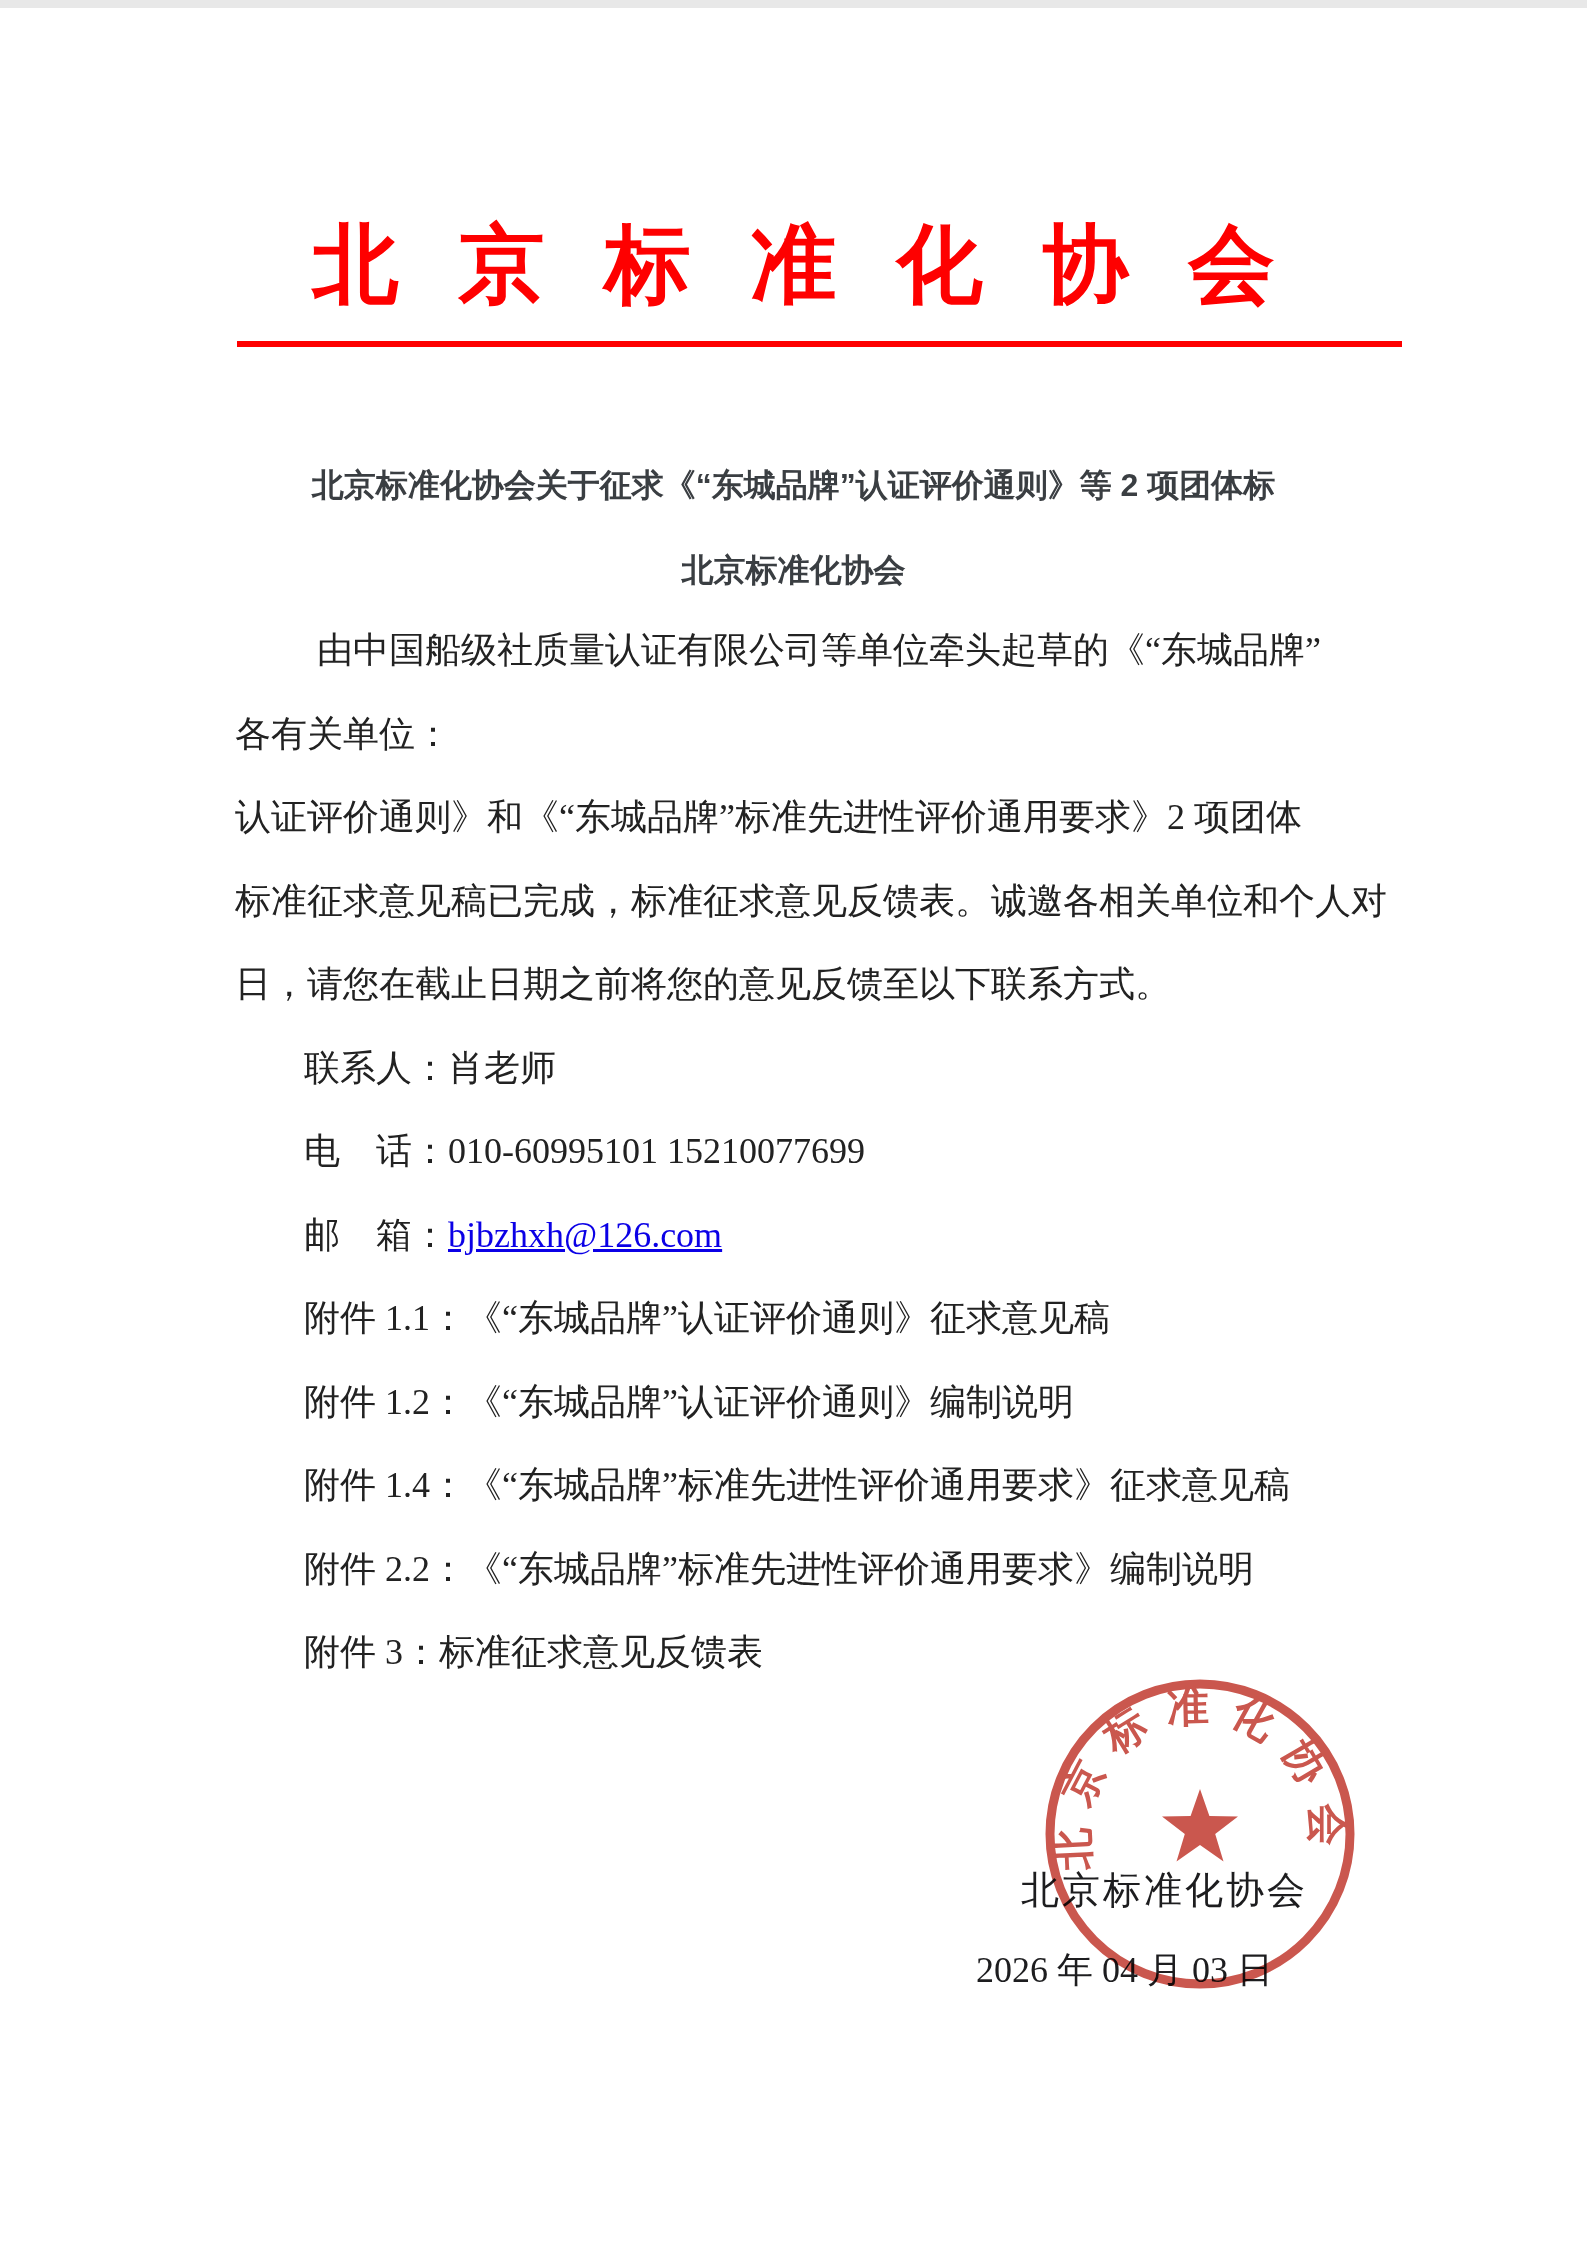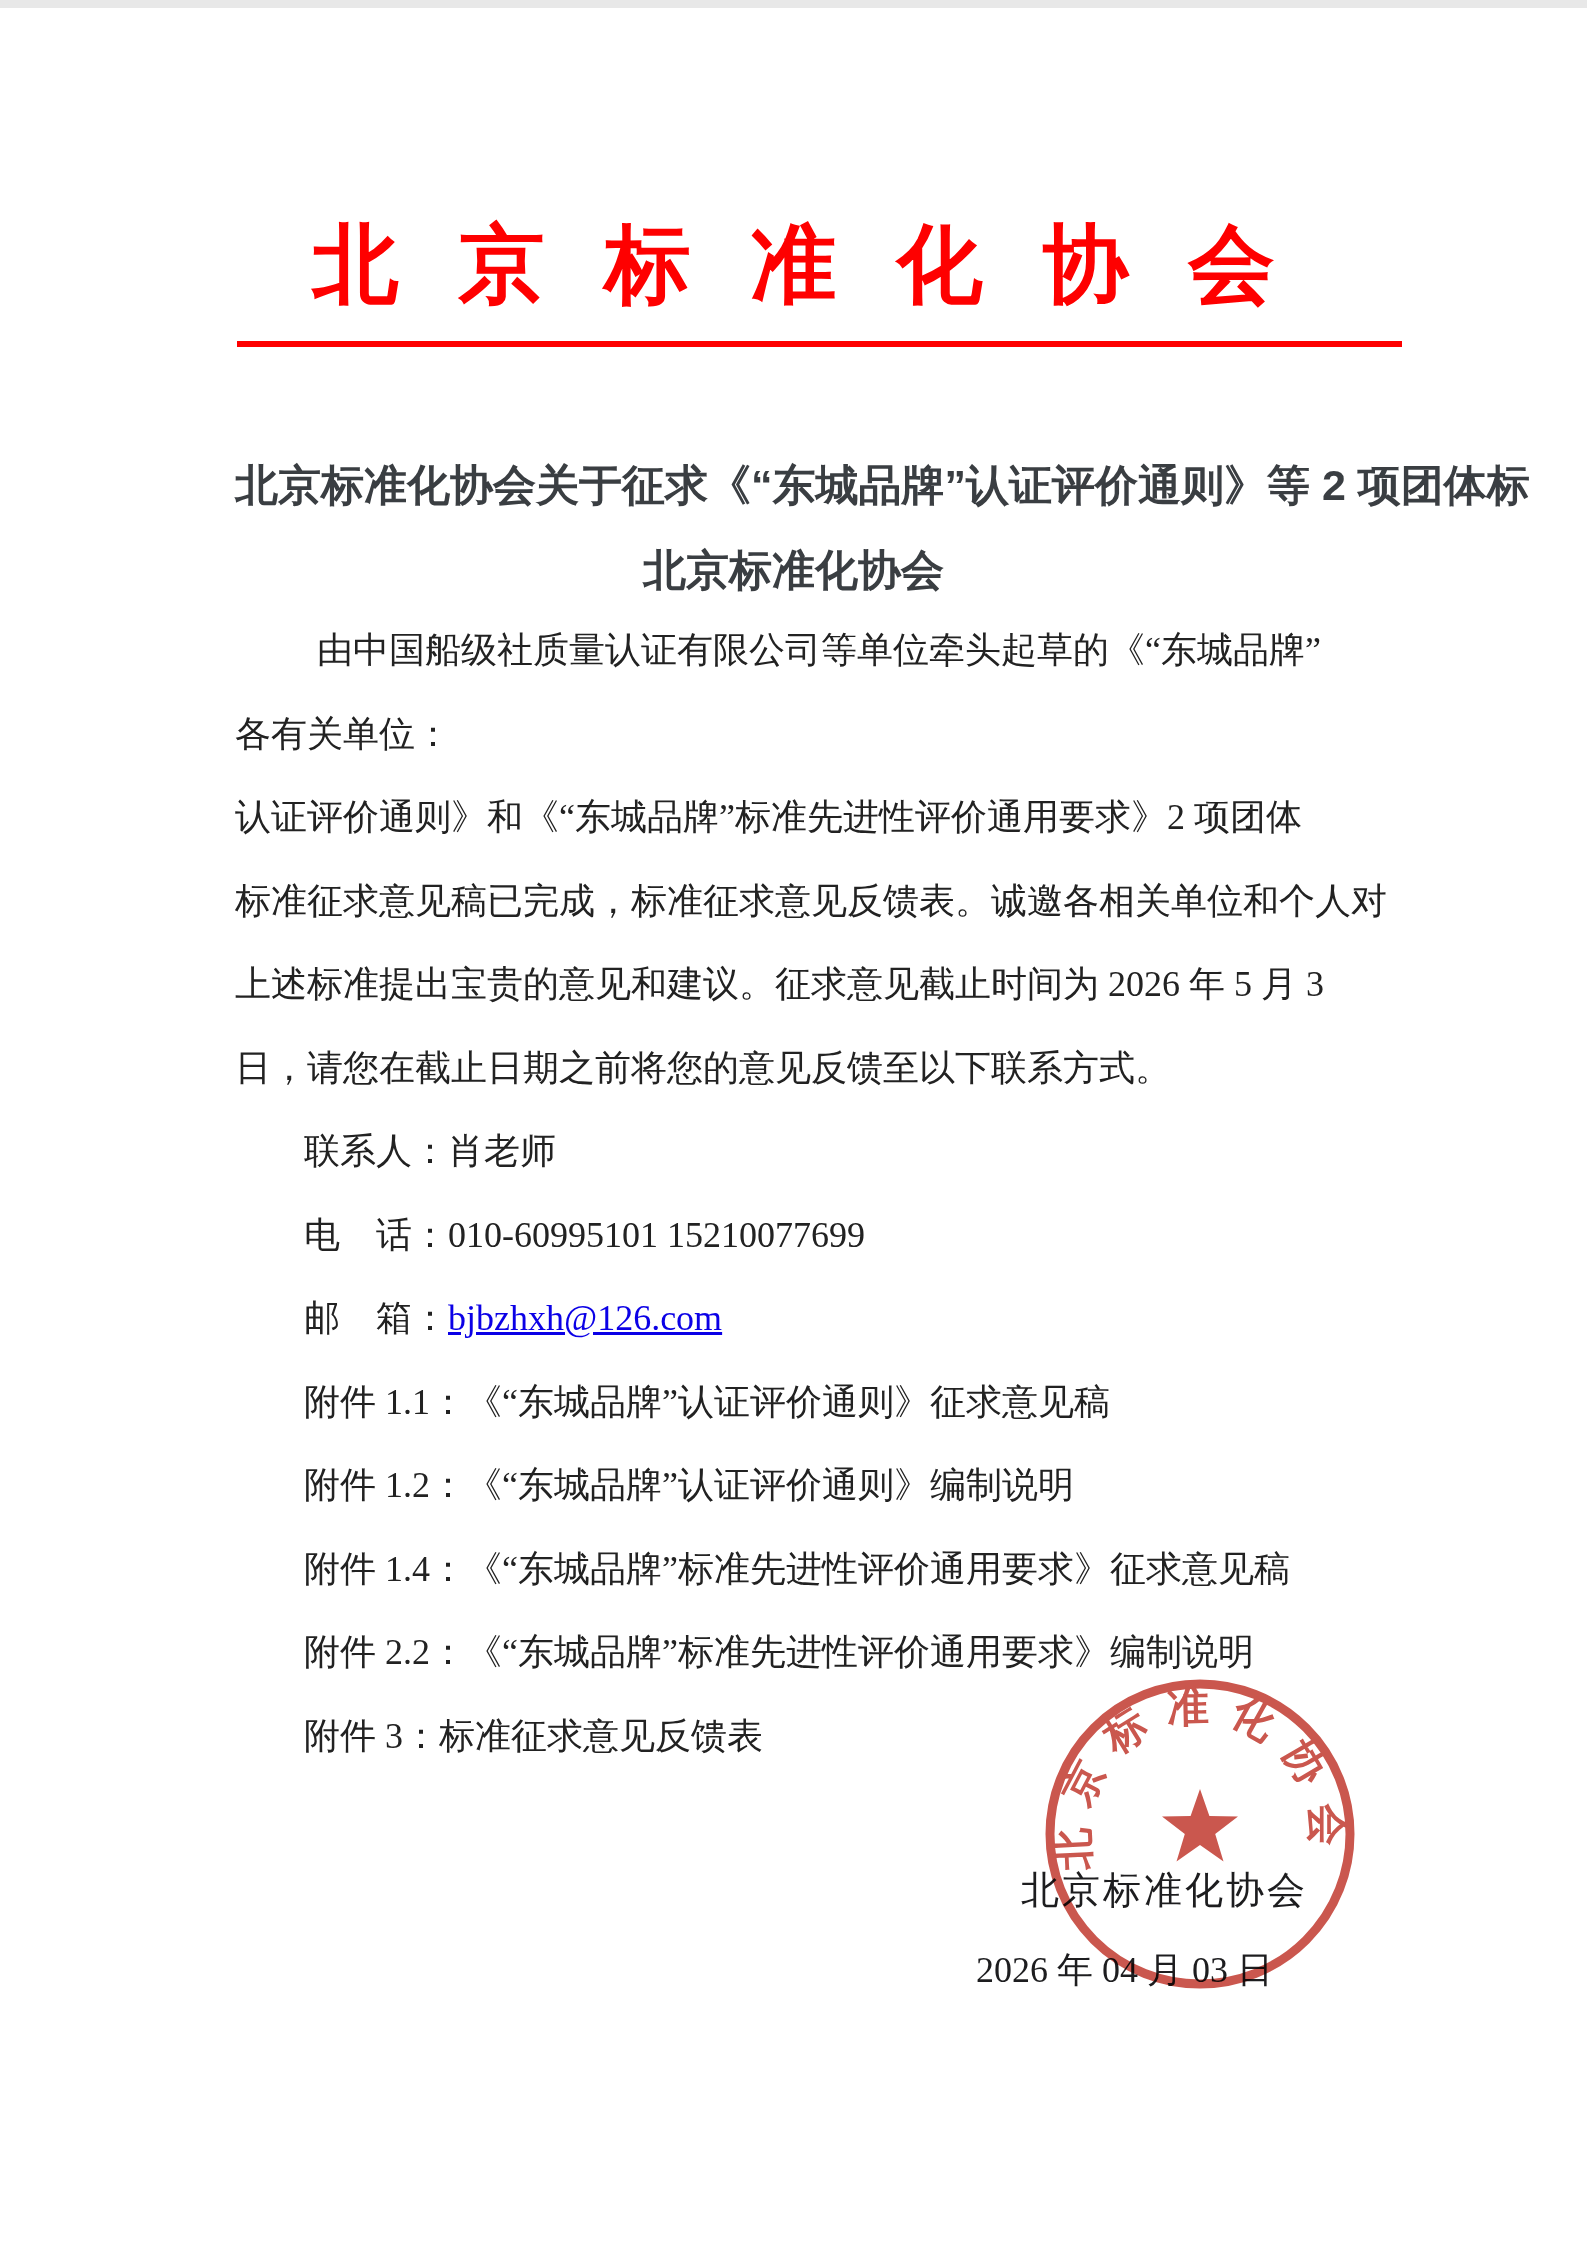--- a/index.html
+++ b/index.html
@@ -39,21 +39,21 @@
   }
   
   .doc-title {
     position: absolute;
     top: 435px;
     left: 235px;
     width: 1117px;
     text-align: center;
     font-family: "Liberation Sans", "DejaVu Sans", sans-serif;
     font-weight: 700;
-    font-size: 43px;
+    font-size: 32px;
     line-height: 85px;
     color: var(--title-gray, #3a3e42);
   }
   .doc-title .t-line { white-space: nowrap; height: 85px; }
   
   .body-block {
     position: absolute;
     top: 601px;
     left: 235px;
     width: 1120px;
@@ -116,21 +116,20 @@
   <div class="doc-title">
     <div class="t-line">北京标准化协会关于征求《“东城品牌”认证评价通则》等 2 项团体标</div>
     <div class="t-line">北京标准化协会</div>
   </div>
 
   <div class="body-block">
     <div class="row indent-para">由中国船级社质量认证有限公司等单位牵头起草的《“东城品牌”</div>
     <div class="row">各有关单位：</div>
     <div class="row">认证评价通则》和《“东城品牌”标准先进性评价通用要求》2 项团体</div>
     <div class="row">标准征求意见稿已完成，标准征求意见反馈表。诚邀各相关单位和个人对</div>
-    <div class="row">上述标准提出宝贵的意见和建议。征求意见截止时间为 2026 年 5 月 3</div>
     <div class="row">日，请您在截止日期之前将您的意见反馈至以下联系方式。</div>
 
     <div class="row indent-sub"><span>联系人：</span><span>肖老师</span></div>
     <div class="row indent-sub"><span>电　话：</span><span>010-60995101 15210077699</span></div>
     <div class="row indent-sub"><span>邮　箱：</span><a class="email-link">bjbzhxh@126.com</a></div>
 
     <div class="row indent-sub">附件 1.1：《“东城品牌”认证评价通则》征求意见稿</div>
     <div class="row indent-sub">附件 1.2：《“东城品牌”认证评价通则》编制说明</div>
     <div class="row indent-sub">附件 1.4：《“东城品牌”标准先进性评价通用要求》征求意见稿</div>
     <div class="row indent-sub">附件 2.2：《“东城品牌”标准先进性评价通用要求》编制说明</div>

